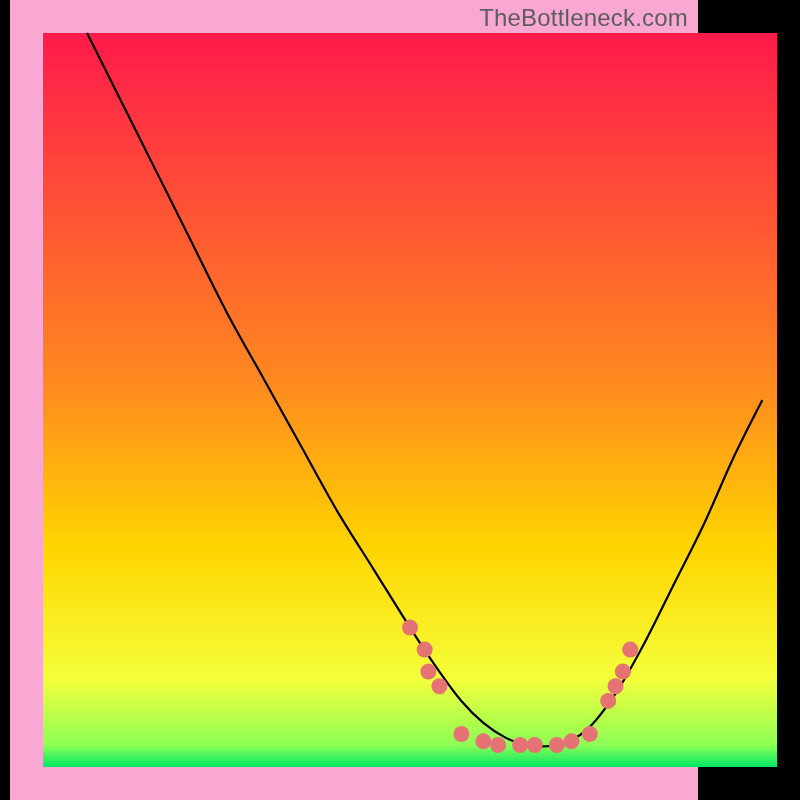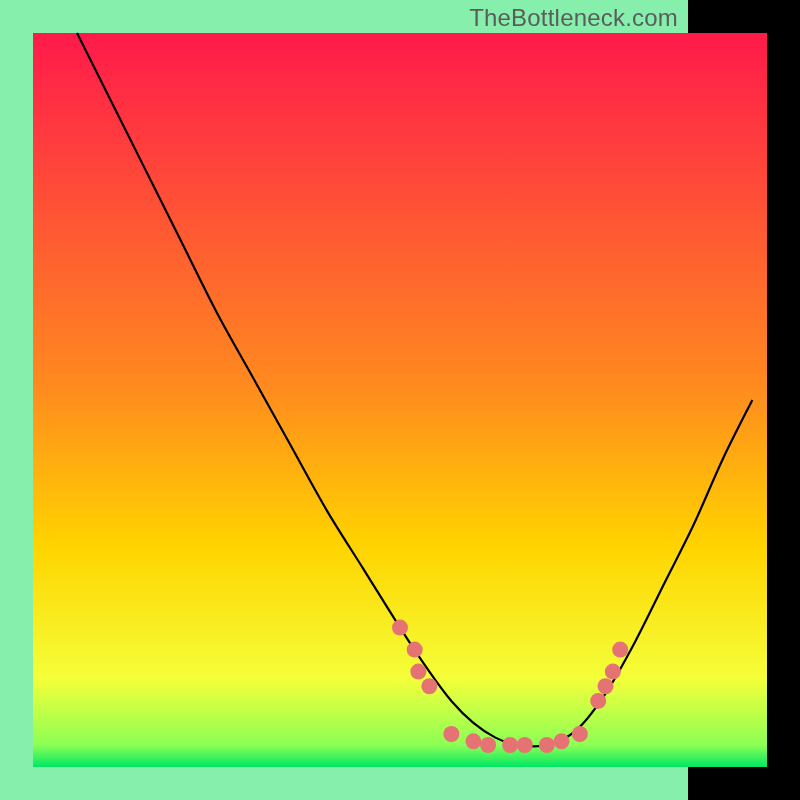--- a/index.html
+++ b/index.html
@@ -8,21 +8,22 @@
     width: 800px;
     height: 800px;
     background: #000;
     overflow: hidden;
     font-family: Arial, Helvetica, sans-serif;
   }
   .frame {
     position: relative;
     width: 688px;
     height: 800px;
-    background: #86efac;
+    background: #f9a8d4;
+    margin-left: 10px;
   }
   .watermark {
     position: absolute;
     top: 4px;
     right: 10px;
     color: #5c5c5c;
     font-size: 24px;
     font-weight: 400;
     letter-spacing: 0.2px;
     z-index: 5;

